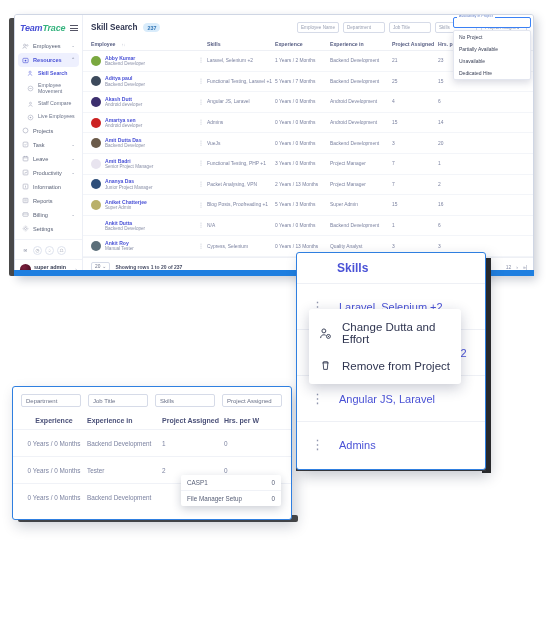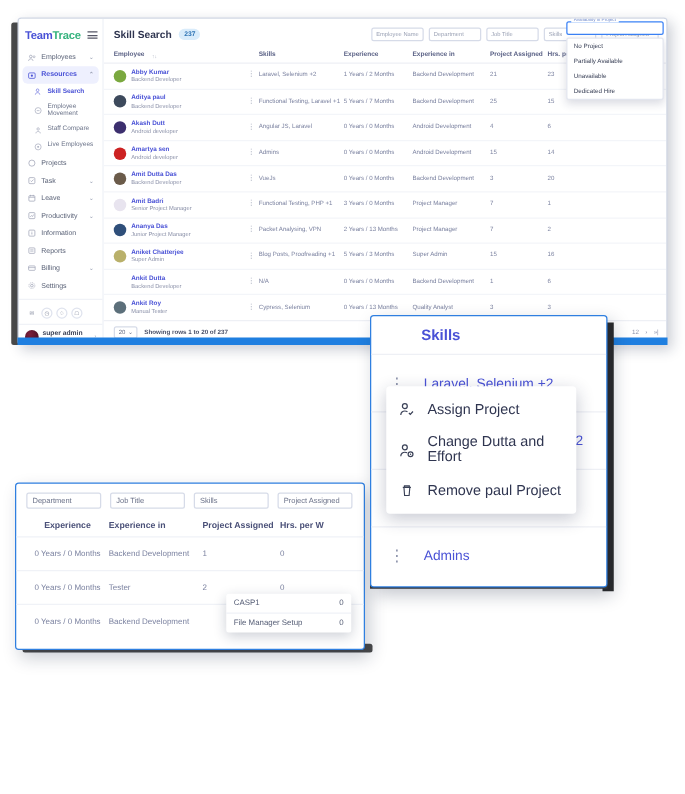--- a/index.html
+++ b/index.html
@@ -28,21 +28,21 @@
 
   
   .sidebar {
     width: 68px; height: 100%;
     background: #ffffff;
     border-right: 1px solid #eceff6;
     padding: 5px 0 0 0;
     flex: 0 0 68px;
     position: relative;
   }
-  .brand { display:flex; align-items:center; gap:3px; padding: 3px 4px 6px 5px; }
+  .brand { display:flex; align-items:center; gap:3px; padding: 3px 4px 6px 5px; font-style: italic; }
   .brand-text { font-size: 9px; font-weight: 700; letter-spacing:-0.2px; }
   .brand-text .t1 { color:#4a52d6; }
   .brand-text .t2 { color:#36b37e; }
   .burger { margin-left:auto; width:8px; display:flex; flex-direction:column; gap:1.5px; }
   .burger i { display:block; height:1px; background:#556; }
 
   .nav { padding: 0 3px; }
   .nav-item {
     display:flex; align-items:center; gap:4px;
     padding: 3.5px 4px; border-radius: 4px;
@@ -557,39 +557,31 @@
     </div>
     <div class="zc-row">
       <div class="kb">⋮</div>
       <div class="sk blue">Admins</div>
     </div>
 
     <div class="ctx-menu">
       <div class="ctx-item">
         <svg viewBox="0 0 20 20">
             <circle cx="7.5" cy="6" r="3" fill="none" stroke="#3a4157" stroke-width="1.5"></circle>
-            <path d="M2.5 17c0-3.2 2.4-5 5-5 1.2 0 2.3.3 3.2.9" fill="none" stroke="#3a4157" stroke-width="1.5"></path>
-            <path d="M12.5 14.5l1.7 1.7 3.3-3.6" fill="none" stroke="#3a4157" stroke-width="1.5"></path>
-          </svg>
-        <span>Assign Project</span>
-      </div>
-      <div class="ctx-item">
-        <svg viewBox="0 0 20 20">
-            <circle cx="7.5" cy="6" r="3" fill="none" stroke="#3a4157" stroke-width="1.5"></circle>
             <path d="M2.5 17c0-3.2 2.4-5 5-5 1 0 2 .2 2.8.7" fill="none" stroke="#3a4157" stroke-width="1.5"></path>
             <circle cx="14.5" cy="14.5" r="3" fill="none" stroke="#3a4157" stroke-width="1.5"></circle>
             <circle cx="14.5" cy="14.5" r="0.9" fill="#3a4157"></circle>
           </svg>
         <span>Change Dutta and Effort</span>
       </div>
       <div class="ctx-item">
         <svg viewBox="0 0 20 20">
             <path d="M5 6h10M7 6V4.2h6V6M6.4 6l.8 10h5.6l.8-10" fill="none" stroke="#3a4157" stroke-width="1.4"></path>
           </svg>
-        <span>Remove paul Project</span>
+        <span>Remove from Project</span>
       </div>
     </div>
   </div>
 
   <div class="zoom-panel">
     <div class="zp-filters">
       <div class="f">Department</div>
       <div class="f">Job Title</div>
       <div class="f">Skills</div>
       <div class="f">Project Assigned</div>

